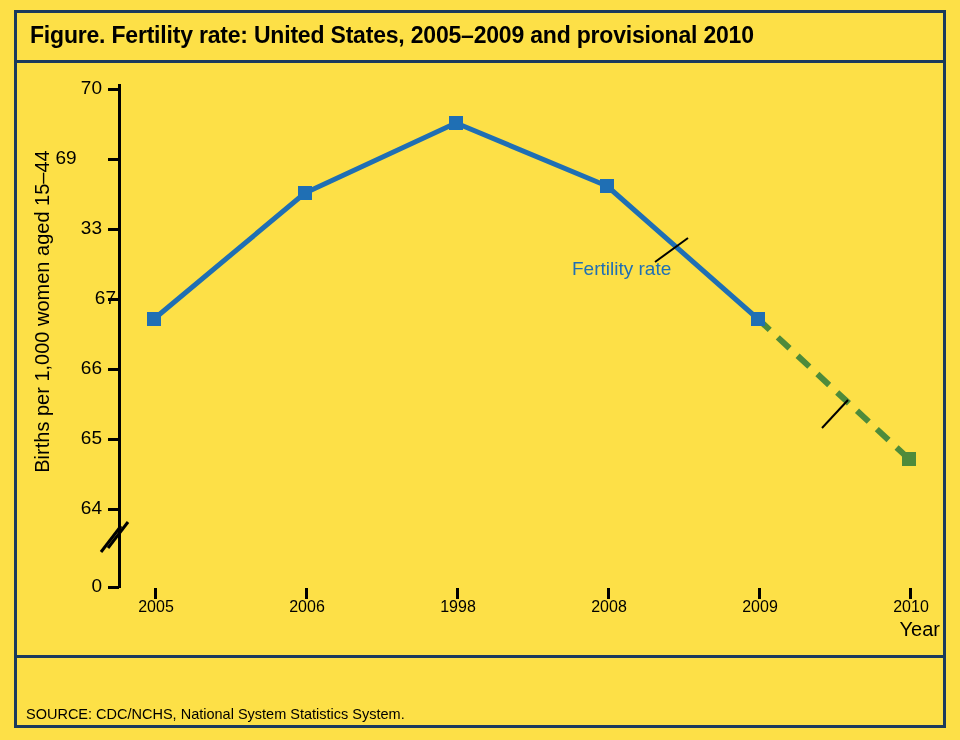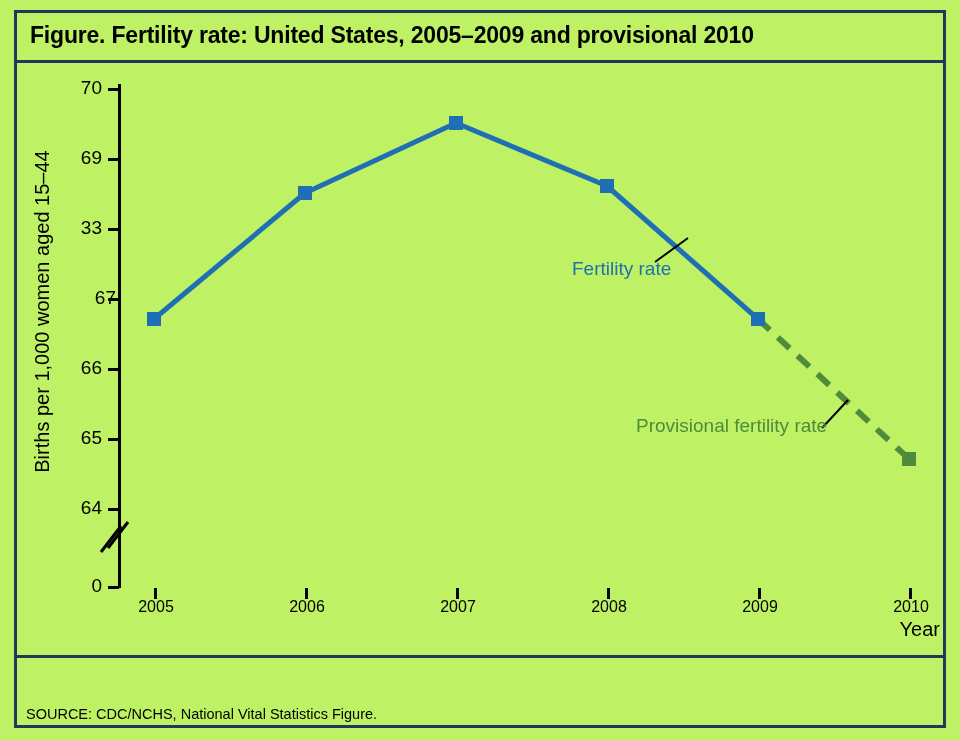--- a/index.html
+++ b/index.html
@@ -7,21 +7,21 @@
     padding: 0;
     background: #ffffff;
   }
   body {
     font-family: "Liberation Sans", sans-serif;
   }
   #page {
     position: relative;
     width: 960px;
     height: 740px;
-    background: #bef264;
+    background: #fde047;
     overflow: hidden;
   }
   .frame {
     position: absolute;
     left: 14px;
     top: 10px;
     width: 932px;
     height: 718px;
     border: 3px solid #1b3a5c;
     box-sizing: border-box;
@@ -158,21 +158,21 @@
 
   <div class="ylabel">Births per 1,000 women aged 15–44</div>
   <div class="xlabel">Year</div>
 
   <div class="axis-v"></div>
 
   <div class="tick" style="left:108px; top:88px;"></div>
   <div class="ytick-label" style="left:42px; top:77px;">70</div>
 
   <div class="tick" style="left:108px; top:158px;"></div>
-  <div class="ytick-label" style="left:42px; top:147px;">69</div>
+  <div class="ytick-label" style="left:36px; top:147px;text-align:center;">69</div>
 
   <div class="tick" style="left:108px; top:228px;"></div>
   <div class="ytick-label" style="left:42px; top:217px;">33</div>
 
   <div class="tick" style="left:108px; top:298px;"></div>
   <div class="ytick-label" style="left:56px; top:287px;">67</div>
 
   <div class="tick" style="left:108px; top:368px;"></div>
   <div class="ytick-label" style="left:42px; top:357px;">66</div>
 
@@ -187,21 +187,21 @@
 
   <div class="xtick" style="left:154px; top:588px;"></div>
   <div class="xtick" style="left:305px; top:588px;"></div>
   <div class="xtick" style="left:456px; top:588px;"></div>
   <div class="xtick" style="left:607px; top:588px;"></div>
   <div class="xtick" style="left:758px; top:588px;"></div>
   <div class="xtick" style="left:909px; top:588px;"></div>
 
   <div class="xtick-label" style="left:96px; top:598px;">2005</div>
   <div class="xtick-label" style="left:247px; top:598px;">2006</div>
-  <div class="xtick-label" style="left:398px; top:598px;">2007</div>
+  <div class="xtick-label" style="left:398px; top:598px;">1998</div>
   <div class="xtick-label" style="left:549px; top:598px;">2008</div>
   <div class="xtick-label" style="left:700px; top:598px;">2009</div>
   <div class="xtick-label" style="left:851px; top:598px;">2010</div>
 
   <svg class="chart-svg" viewBox="0 0 960 740">
 
     <g>
       <line x1="108" y1="548" x2="128" y2="522" stroke="#000000" stroke-width="3"></line>
       <line x1="101" y1="552" x2="121" y2="526" stroke="#000000" stroke-width="3"></line>
     </g>
@@ -215,18 +215,17 @@
     <rect x="449" y="116" width="14" height="14" fill="#1f6fb4"></rect>
     <rect x="600" y="179" width="14" height="14" fill="#1f6fb4"></rect>
     <rect x="751" y="312" width="14" height="14" fill="#1f6fb4"></rect>
     <rect x="902" y="452" width="14" height="14" fill="#4e8b3b"></rect>
 
     <line x1="655" y1="262" x2="688" y2="238" stroke="#000000" stroke-width="2"></line>
     <line x1="822" y1="428" x2="848" y2="400" stroke="#000000" stroke-width="2"></line>
   </svg>
 
   <div class="annot annot-fertility">Fertility rate</div>
-  <div class="annot annot-prov">Provisional fertility rate</div>
 
   <div class="notes-rule"></div>
-  <div class="source">SOURCE: CDC/NCHS, National Vital Statistics Figure.</div>
+  <div class="source">SOURCE: CDC/NCHS, National System Statistics System.</div>
 
 </div>
 
 </body></html>

